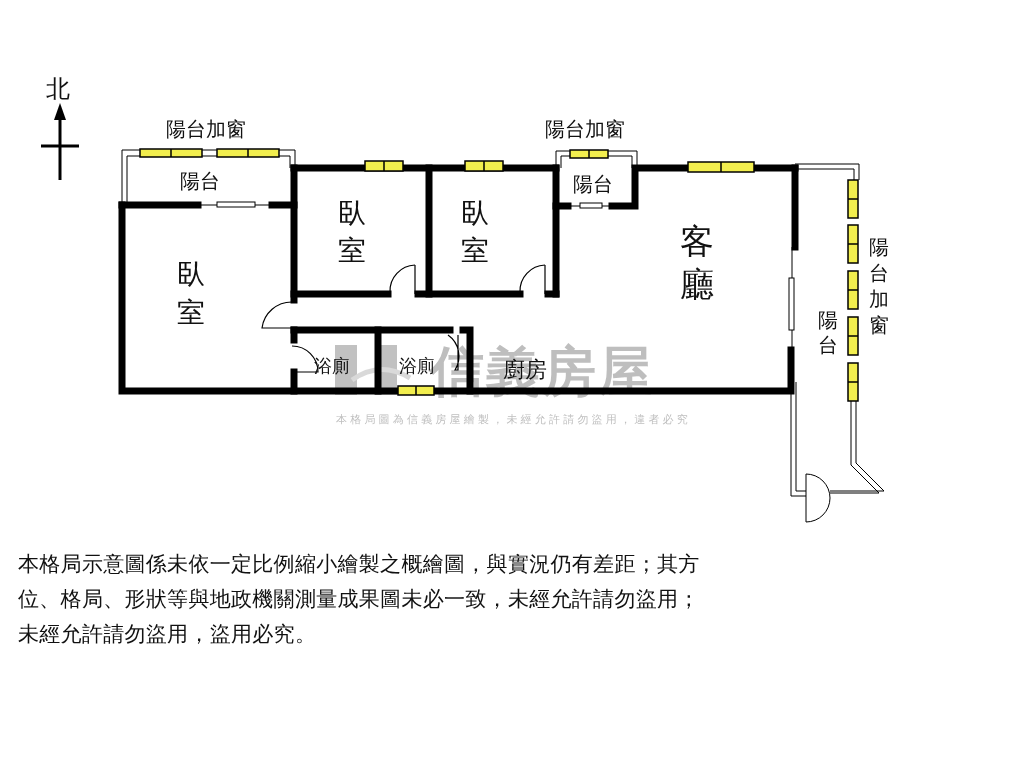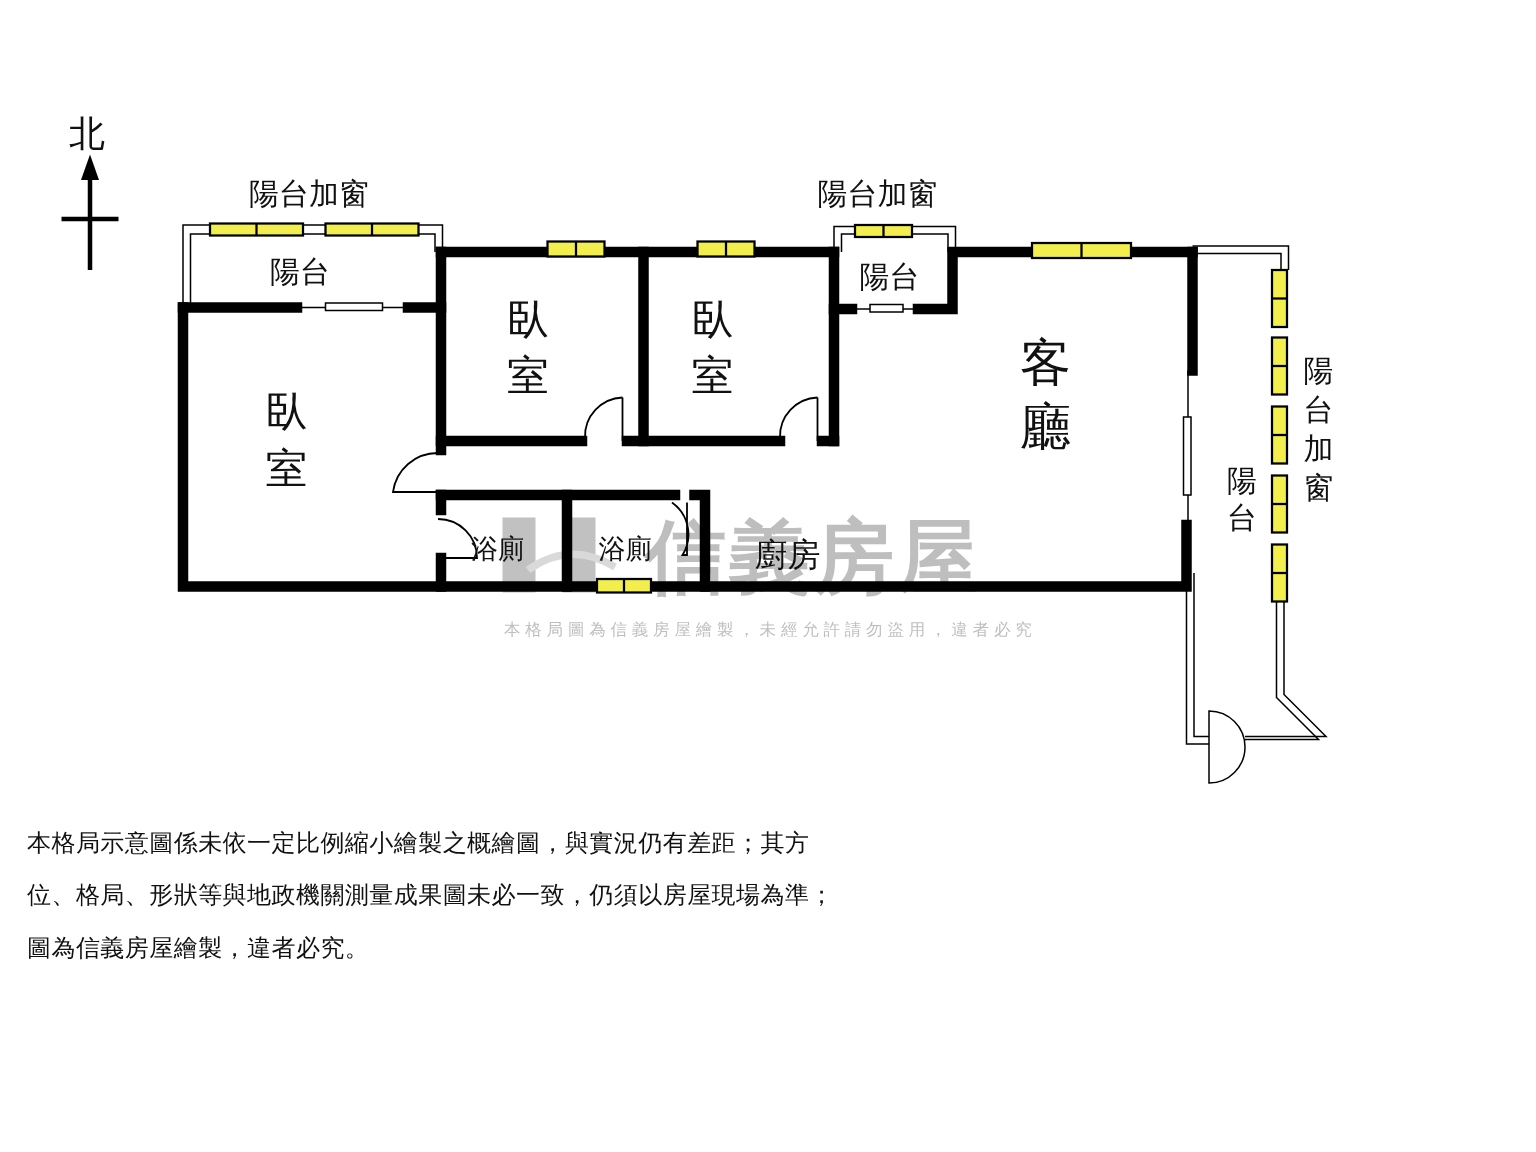--- a/index.html
+++ b/index.html
@@ -2,22 +2,22 @@
 <html><head>
 <meta charset="utf-8">
 <style>
   html, body { margin: 0; padding: 0; background: #ffffff; }
   body { width: 1024px; height: 768px; position: relative; overflow: hidden; font-family: "DejaVu Serif", "Liberation Serif", serif; }
   #plan { position: absolute; left: 0; top: 0; width: 1024px; height: 540px; }
   .lbl { font-family: "DejaVu Serif", "Liberation Serif", serif; fill: #111; }
   .wm { font-family: "DejaVu Sans", "Liberation Sans", sans-serif; }
   #disclaimer {
     position: absolute; left: 18px; top: 546px; width: 1000px;
-    font-family: Liberation Mono, monospace;
-    font-size: 16px; line-height: 35px; color: #111; letter-spacing: 0.3px;
+    font-family: Liberation Sans, sans-serif;
+    font-size: 21px; line-height: 35px; color: #111; letter-spacing: 0.3px;
   }
   #disclaimer div { white-space: nowrap; }
 </style>
 </head>
 <body>
 
 <svg id="plan" viewBox="0 0 1024 540" xmlns="http://www.w3.org/2000/svg">
 
   <g opacity="0.55">
     <g>
@@ -155,15 +155,15 @@
       <text class="lbl" x="869" y="254" font-size="20">陽</text>
       <text class="lbl" x="869" y="280" font-size="20">台</text>
       <text class="lbl" x="869" y="306" font-size="20">加</text>
       <text class="lbl" x="869" y="332" font-size="20">窗</text>
     </g>
   </g>
 </svg>
 
 <div id="disclaimer">
   <div>本格局示意圖係未依一定比例縮小繪製之概繪圖，與實況仍有差距；其方</div>
-  <div>位、格局、形狀等與地政機關測量成果圖未必一致，仍須以房屋現場為準；</div>
-  <div>圖為信義房屋繪製，違者必究。</div>
+  <div>位、格局、形狀等與地政機關測量成果圖未必一致，未經允許請勿盜用；</div>
+  <div>未經允許請勿盜用，盜用必究。</div>
 </div>
 
 </body></html>

